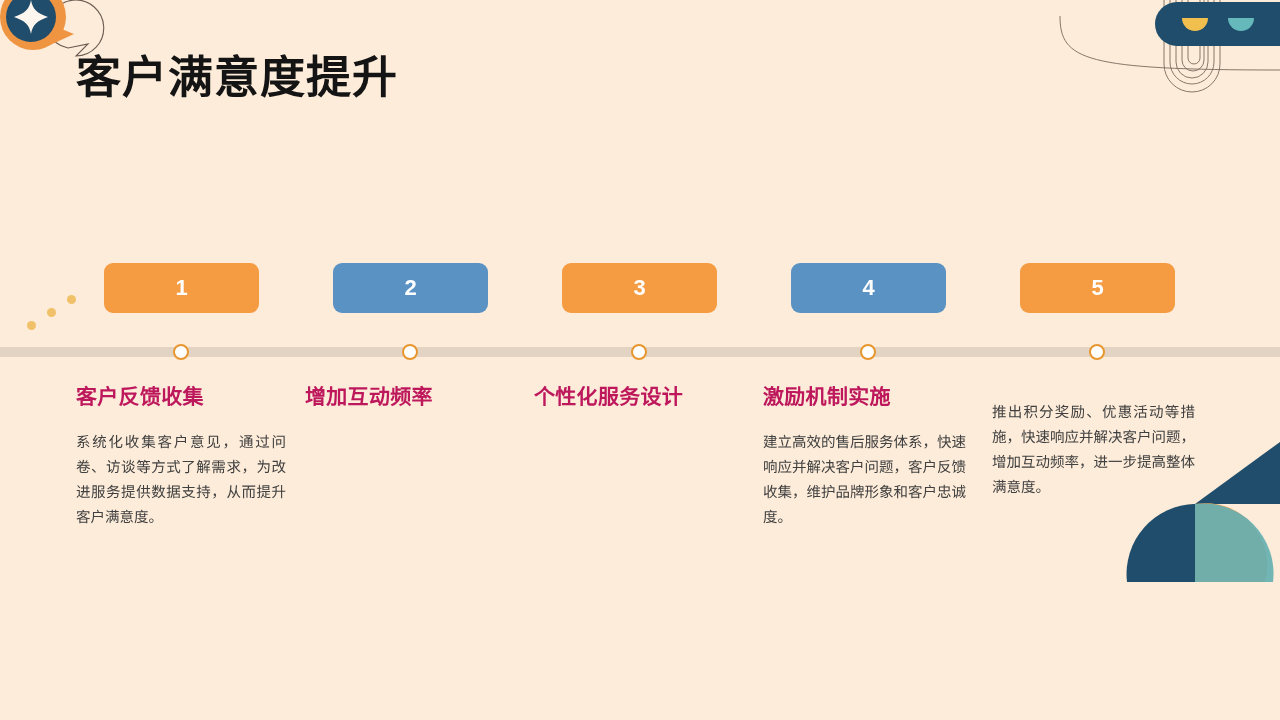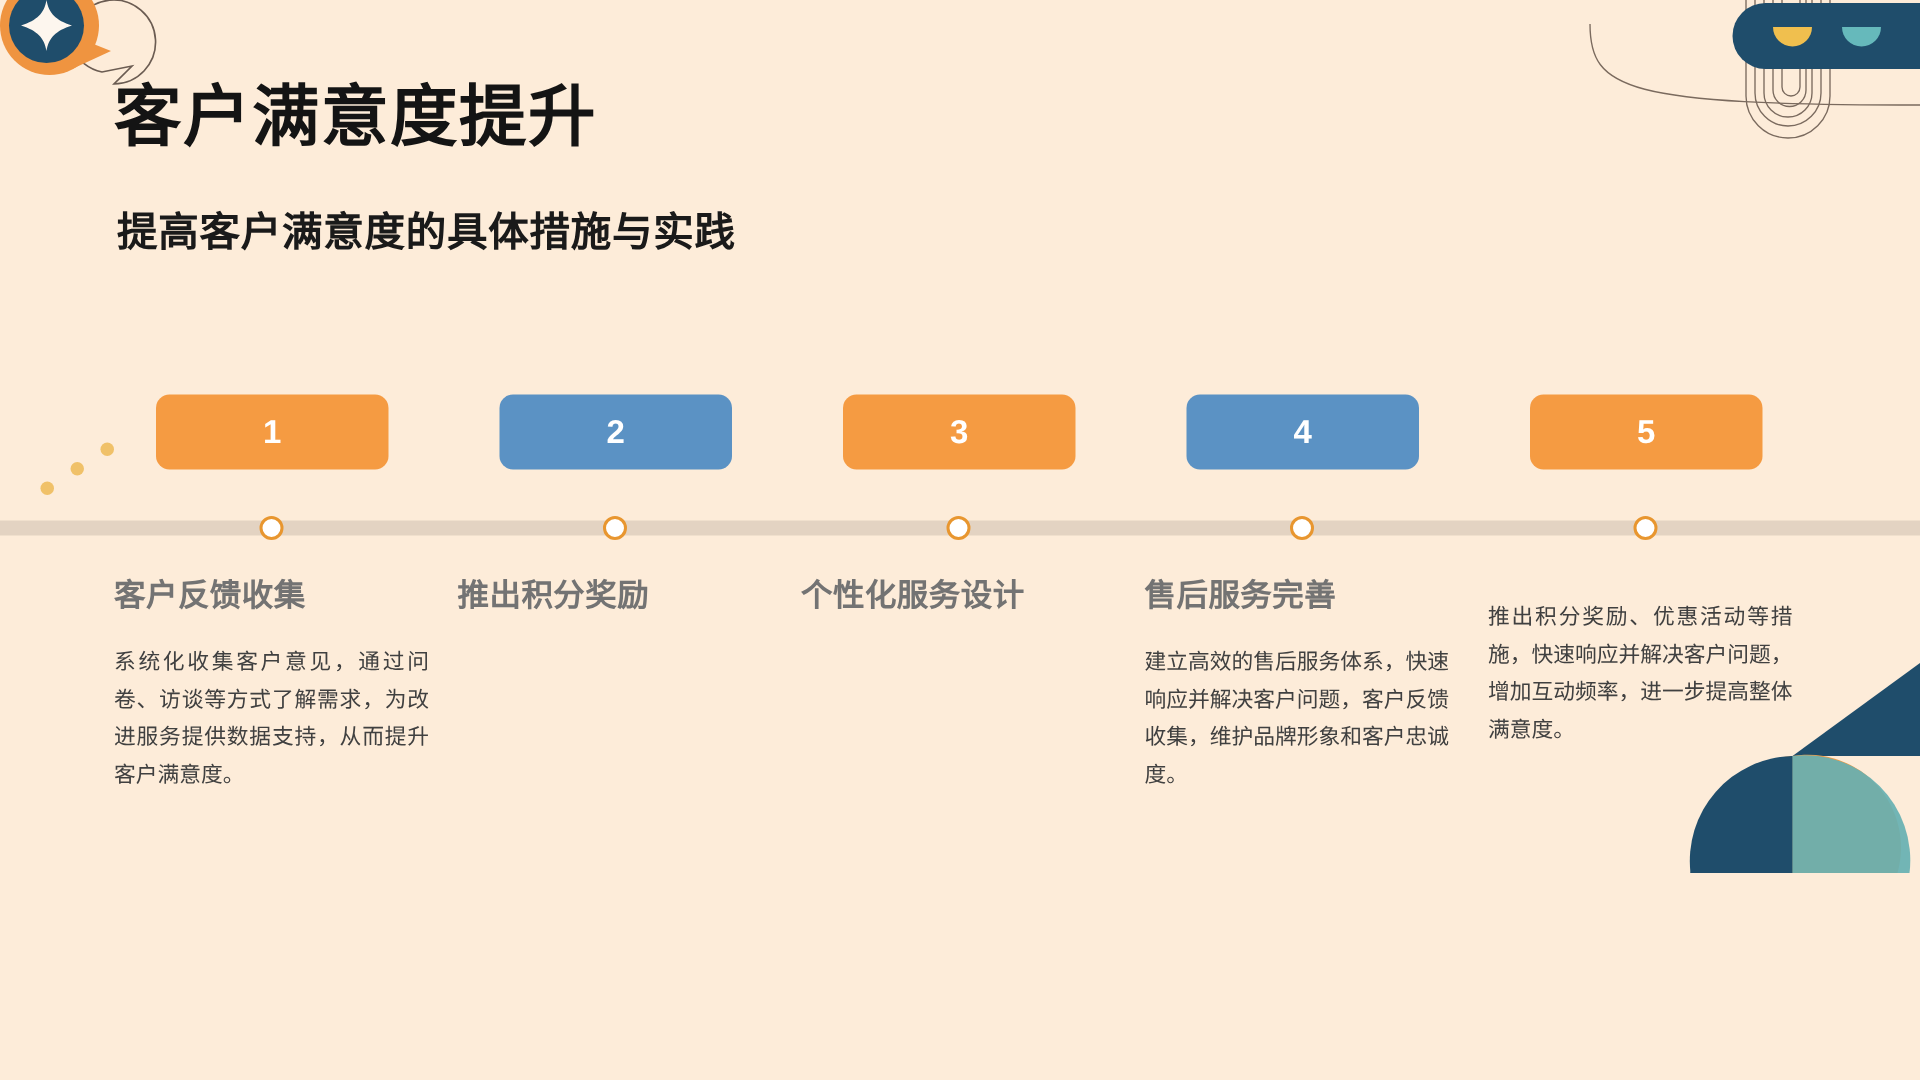--- a/index.html
+++ b/index.html
@@ -141,21 +141,21 @@
   }
 
   
   .col {
     position: absolute;
     top: 380px;
   }
   .col-head {
     font-size: 21px;
     font-weight: 700;
-    color: #737373;
+    color: #be185d;
     white-space: nowrap;
     letter-spacing: 0.3px;
   }
   .col-body {
     margin-top: 20px;
     font-size: 14.5px;
     line-height: 25px;
     color: #404040;
     text-align: justify;
     text-justify: inter-ideograph;
@@ -189,21 +189,20 @@
       <path d="M 142 0 L 142 60 A 11 11 0 0 0 164 60 L 164 0" fill="none" stroke="#7a6a5e" stroke-width="0.9"></path>
       <path d="M 148 0 L 148 58 A 6 6 0 0 0 160 58 L 160 0" fill="none" stroke="#7a6a5e" stroke-width="0.9"></path>
       <path d="M 124 0 L 124 64 A 28 28 0 0 0 180 64 L 180 0" fill="none" stroke="#7a6a5e" stroke-width="0.9"></path>
     </svg>
     <div class="tr-capsule"></div>
     <div class="half-circle hc-yellow"></div>
     <div class="half-circle hc-teal"></div>
   </div>
 
   <div class="title">客户满意度提升</div>
-  <div class="subtitle">提高客户满意度的具体措施与实践</div>
 
   <div>
     <div class="ydot" style="left:27px; top:321px;"></div>
     <div class="ydot" style="left:47px; top:308px;"></div>
     <div class="ydot" style="left:67px; top:295px;"></div>
   </div>
 
   <div class="timeline-bar"></div>
 
   <div class="num-box" style="left:104px;  background:#f59b42;">
@@ -226,27 +225,27 @@
   <div class="marker" style="left:402px;"></div>
   <div class="marker" style="left:631px;"></div>
   <div class="marker" style="left:860px;"></div>
   <div class="marker" style="left:1089px;"></div>
 
   <div class="col" style="left:76px; width:210px;">
     <div class="col-head">客户反馈收集</div>
     <div class="col-body">系统化收集客户意见，通过问卷、访谈等方式了解需求，为改进服务提供数据支持，从而提升客户满意度。</div>
   </div>
   <div class="col" style="left:305px; width:200px;">
-    <div class="col-head">推出积分奖励</div>
+    <div class="col-head">增加互动频率</div>
   </div>
   <div class="col" style="left:534px; width:205px;">
     <div class="col-head">个性化服务设计</div>
   </div>
   <div class="col" style="left:763px; width:203px;">
-    <div class="col-head">售后服务完善</div>
+    <div class="col-head">激励机制实施</div>
     <div class="col-body">建立高效的售后服务体系，快速响应并解决客户问题，客户反馈收集，维护品牌形象和客户忠诚度。</div>
   </div>
   <div class="col" style="left:992px; width:203px;">
     <div class="col-body">推出积分奖励、优惠活动等措施，快速响应并解决客户问题，增加互动频率，进一步提高整体满意度。</div>
   </div>
 
   <div>
     <svg width="58" height="62" style="position:absolute;left:20px;top:607px;">
       <path d="M 29 0 C 31.5 16 38 23.5 58 31 C 38 38.5 31.5 46 29 62 C 26.5 46 20 38.5 0 31 C 20 23.5 26.5 16 29 0 Z" fill="#4fb3b0"></path>
     </svg>

